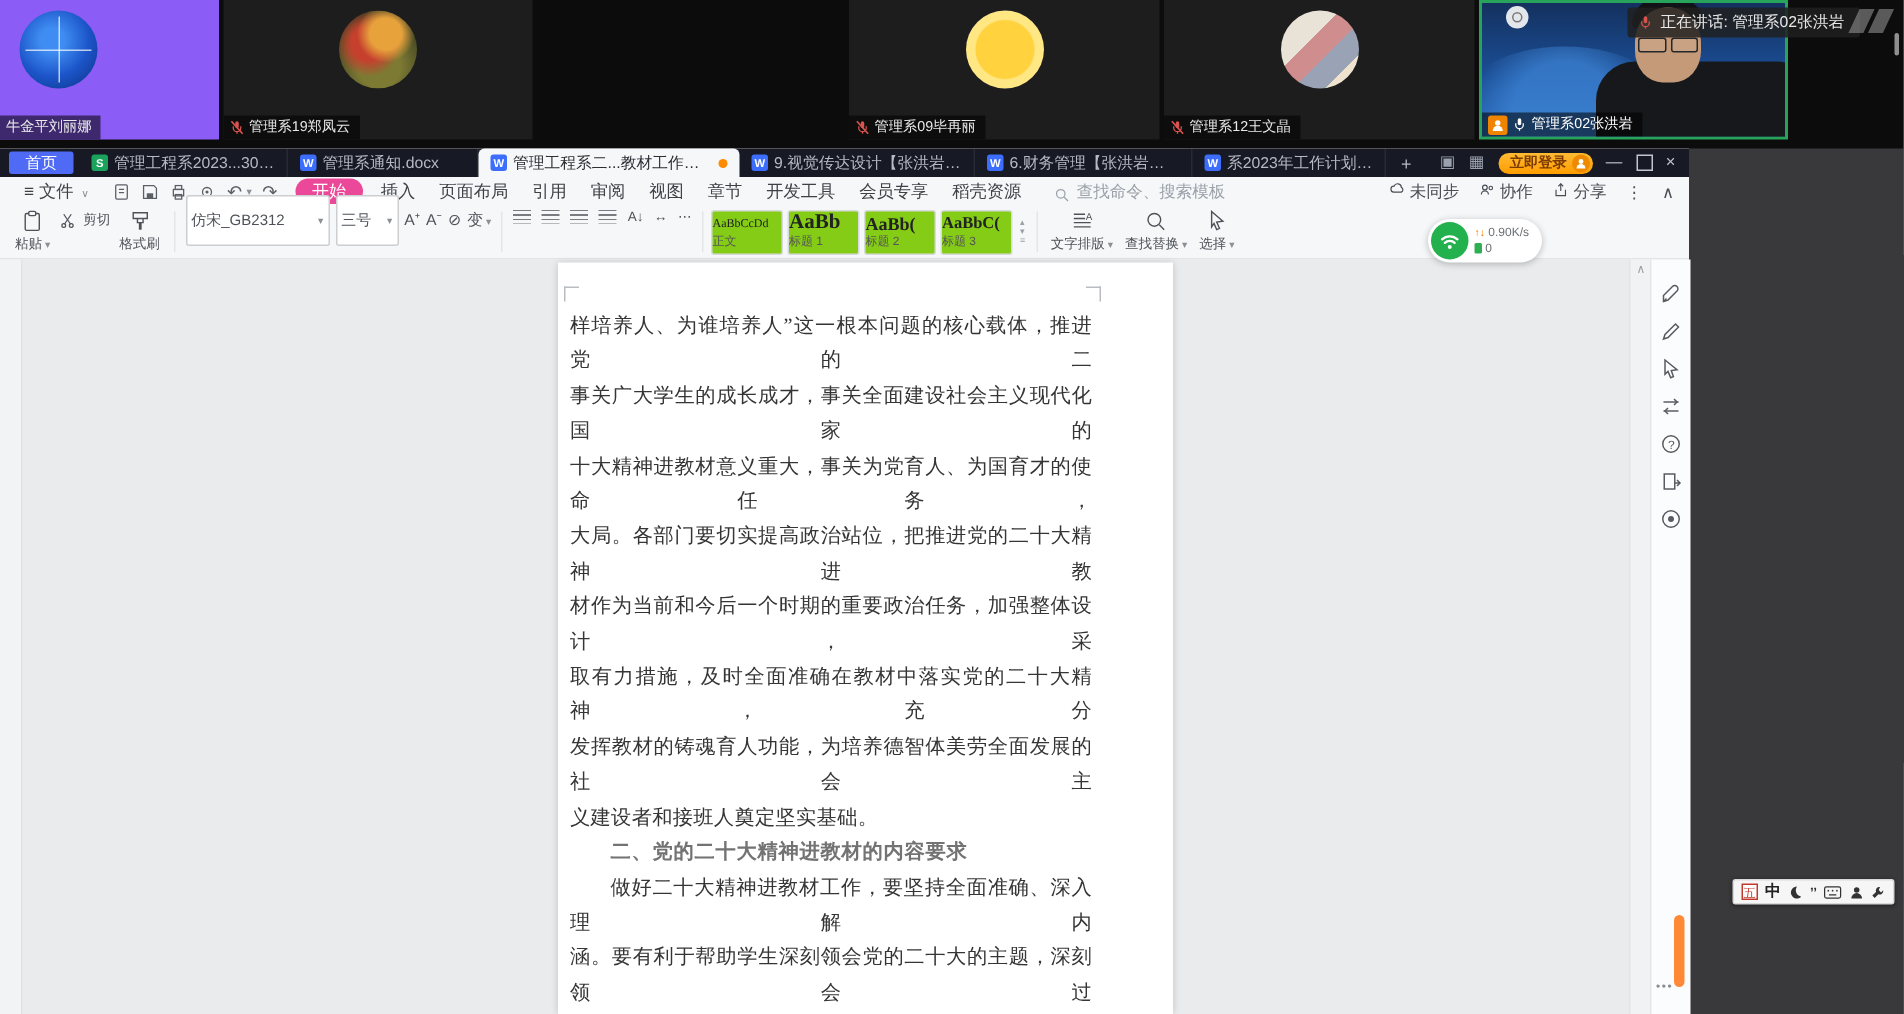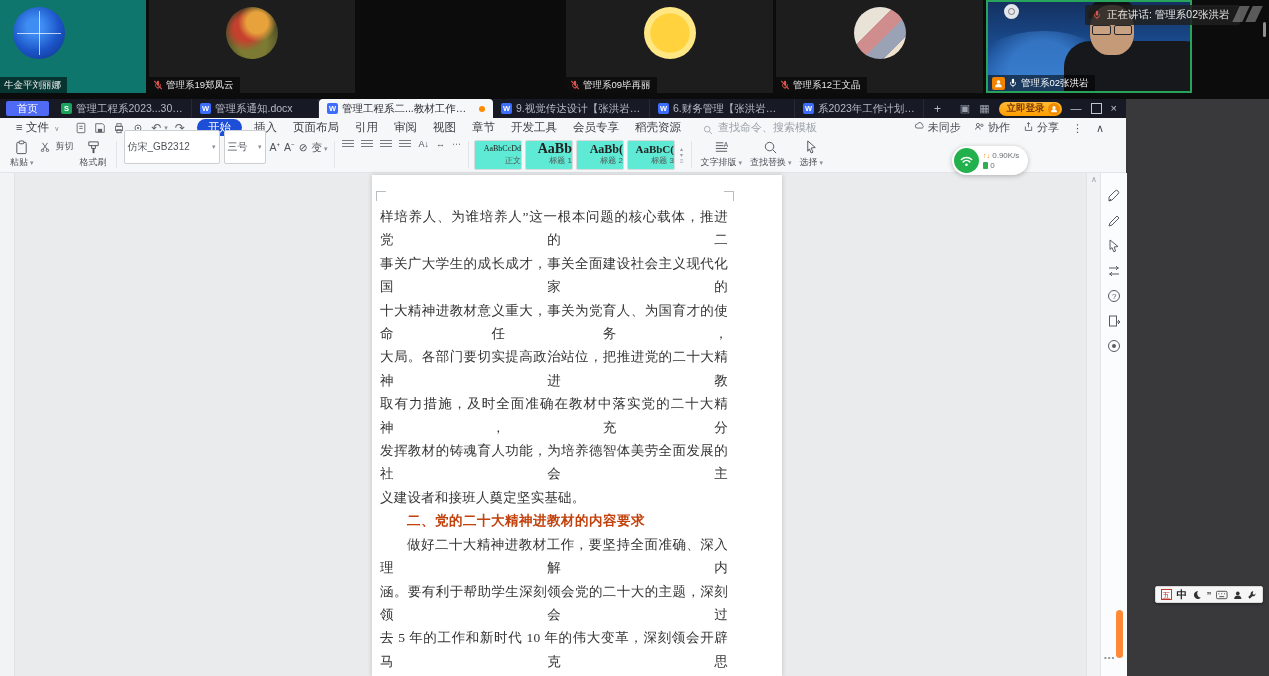--- a/index.html
+++ b/index.html
@@ -56,46 +56,46 @@
   .tb-sq{font-size:11px;line-height:1;}
   .login{height:14px;border-radius:8px;background:linear-gradient(#ffbb33,#ff9d00);display:flex;align-items:center;
          gap:3px;padding:0 2px 0 8px;font-size:9.5px;font-weight:bold;color:#7c3b00;}
   .login-av{width:12px;height:12px;border-radius:50%;background:#ef8a00;display:flex;align-items:center;justify-content:center;color:#fff;}
   .winbtn{font-size:11px;color:#c2c6d0;line-height:1;}
   .winbtn.box{width:9px;height:9px;border:1px solid #c2c6d0;display:inline-block;}
   
   .menubar{position:absolute;left:0;top:19px;width:100%;height:19px;display:flex;align-items:center;
            font-size:11.5px;color:#3e4146;padding-left:8px;box-sizing:border-box;gap:0;}
   .m-item{padding:0 8px;white-space:nowrap;}
-  .m-start{background:#1d4ed8;color:#fff;border-radius:9px;padding:1px 11px;margin:0 4px;}
+  .m-start{background:#ec4899;color:#fff;border-radius:9px;padding:1px 11px;margin:0 4px;}
   .m-icons{display:flex;align-items:center;gap:7px;color:#5b5f66;padding:0 8px;}
   .m-icons svg{width:12px;height:12px;}
   .m-undo{display:flex;align-items:center;gap:1px;color:#5b5f66;font-size:12px;}
   .m-search{display:flex;align-items:flex-end;gap:5px;color:#9ba1a9;font-size:11px;margin-left:14px;white-space:nowrap;}
-  .m-right{margin-left:auto;display:flex;align-items:flex-end;gap:13px;padding-right:22px;color:#4a4e55;font-size:11px;white-space:nowrap;}
+  .m-right{margin-left:auto;display:flex;align-items:flex-end;gap:13px;padding-right:10px;color:#4a4e55;font-size:11px;white-space:nowrap;}
   .m-right svg{width:11px;height:11px;vertical-align:-1px;}
   .caret{font-size:7px;color:#8b8f96;margin-left:2px;}
   
   .ribbon{position:absolute;left:0;top:38px;width:100%;height:36px;border-bottom:1px solid #e3e4e7;
           display:flex;align-items:stretch;padding:2px 0 2px 6px;box-sizing:border-box;color:#4e5258;}
   .vsep{width:1px;background:#e4e5e8;margin:2px 5px;}
   .rb-col{display:flex;flex-direction:column;align-items:center;justify-content:space-between;padding:1px 4px;font-size:9px;}
   .rb-col svg{width:15px;height:15px;}
   .rb-2row{display:flex;flex-direction:column;justify-content:space-between;padding:1px 2px;gap:38px;}
   .rb-row{display:flex;align-items:center;gap:6px;height:14px;font-size:9px;}
   .sel{border:1px solid #ccced2;background:#fff;border-radius:2px;font-size:10px;display:flex;align-items:center;
        justify-content:space-between;padding:16px 3px;height:14px;box-sizing:border-box;}
   .g{font-size:10.5px;line-height:1;}
   .g-b{font-weight:bold;} .g-i{font-style:italic;font-family:"Liberation Serif",serif;} .g-u{text-decoration:underline;}
   .bar-y{display:inline-block;width:9px;height:3px;background:#e6d43a;margin-left:-9px;transform:translateY(5px);}
   .bar-b{display:inline-block;width:9px;height:3px;background:#3a57c8;margin-left:-9px;transform:translateY(5px);}
   .boxA{border:1px solid #777;font-size:8px;padding:0 1px;line-height:9px;}
   .stripes{width:12px;height:9px;background:repeating-linear-gradient(#787c82 0 1px,transparent 1px 3px);}
-  .stylecell{width:46px;height:28px;background:#5eead4;border:1px solid #d8dadc;border-radius:2px;margin-right:3px;
-             display:flex;flex-direction:column;align-items:flex-end;justify-content:center;}
+  .stylecell{width:46px;height:28px;background:#84cc16;border:1px solid #d8dadc;border-radius:2px;margin-right:3px;
+             display:flex;flex-direction:column;align-items:flex-start;justify-content:center;}
   .stylecell .sm{line-height:12px;color:#222;font-family:"Liberation Serif",serif;}
   .stylecell .lb{font-size:8px;color:#555;}
   .scroll3{display:flex;flex-direction:column;justify-content:center;gap:2px;color:#9a9ea5;font-size:6px;line-height:4px;padding:0 2px;}
   
   .netmon{position:absolute;left:952px;top:47px;width:76px;height:29px;background:#fff;border-radius:15px;
           box-shadow:0 1px 5px rgba(0,0,0,.25);display:flex;align-items:center;gap:4px;padding-left:2px;box-sizing:border-box;z-index:30;}
   .net-circle{width:25px;height:25px;border-radius:50%;background:#23b14d;display:flex;align-items:center;justify-content:center;}
   .net-circle svg{width:15px;height:15px;color:#fff;}
   .net-rows{display:flex;flex-direction:column;justify-content:center;font-size:8px;color:#6a6e73;line-height:10px;}
   .net-rows .up-ic{color:#f08300;font-size:7px;} .net-rows .dn-ic{display:inline-block;width:5px;height:7px;background:#2fae52;border-radius:1px;vertical-align:-1px;}
@@ -104,42 +104,42 @@
   .navstrip{position:absolute;left:0;top:0;width:14px;height:100%;background:#f2f3f5;border-right:1px solid #e0e1e3;}
   .page{position:absolute;left:372px;top:2px;width:410px;height:501px;background:#fff;box-shadow:0 0 5px rgba(0,0,0,.18);}
   .crop{position:absolute;width:10px;height:10px;}
   .crop i{position:absolute;background:#b9bcc0;}
   .crop .h{left:0;top:0;width:10px;height:1px;} .crop .v{width:1px;height:10px;top:0;}
   .doctext{position:absolute;left:8px;top:30px;width:348px;font-family:"Liberation Serif",serif;
            font-size:13.5px;line-height:23.4px;color:#353535;letter-spacing:.2px;}
   .ln{white-space:nowrap;}
   .fill{text-align:justify;text-align-last:justify;text-justify:inter-character;white-space:normal;}
   .indent{text-indent:2em;}
-  .heading{font-family:"Liberation Sans",sans-serif;font-weight:bold;color:#c2410c;text-indent:2em;letter-spacing:.5px;}
+  .heading{font-family:"Liberation Sans",sans-serif;font-weight:bold;color:#737373;text-indent:2em;letter-spacing:.5px;}
   .scrollcol{position:absolute;left:1086px;top:0;width:14px;height:100%;background:#f1f2f4;border-left:1px solid #e2e3e5;
              text-align:center;color:#9aa0a6;font-size:8px;line-height:14px;}
   .siderail{position:absolute;left:1100px;top:0;width:26px;height:100%;background:#fbfcfd;border-left:1px solid #e4e5e7;}
   .rail-ic{position:absolute;left:6px;width:14px;height:14px;color:#585c62;}
   .rail-thumb{position:absolute;left:15px;top:437px;width:7px;height:48px;background:#ff8936;border-radius:4px;}
   .rail-more{position:absolute;left:3px;top:480px;color:#8a8e93;font-size:8px;letter-spacing:1px;}
   
   .ime{position:absolute;left:1155px;top:586px;width:108px;height:17px;background:#f6f6f6;border:1px solid #d9d9d9;
        border-radius:2px;box-shadow:0 1px 3px rgba(0,0,0,.4);display:flex;align-items:center;gap:5px;padding:0 5px;box-sizing:border-box;}
   .ime-logo{width:11px;height:11px;border:1px solid #c0392b;color:#c0392b;font-size:8px;line-height:11px;text-align:center;background:#fff;box-sizing:border-box;}
   .ime-zh{font-size:10.5px;font-weight:bold;color:#222;line-height:1;}
   .ime svg{width:10px;height:10px;color:#333;}
 </style>
 </head>
 <body>
 
 <div id="screen">
 
   <div class="strip">
 
-    <div class="tile" style="left:0;width:146px;background:#0f766e;">
+    <div class="tile" style="left:0;width:146px;background:#8b5cf6;">
       <div class="avatar av-globe" style="left:13px;"></div>
       <div class="name-tag">
         <span>牛金平刘丽娜</span>
       </div>
     </div>
 
     <div class="tile" style="left:149px;width:206px;">
       <div class="avatar av-autumn" style="left:77px;"></div>
       <div class="name-tag">
         <svg class="mic-red" viewBox="0 0 12 12">
@@ -504,20 +504,21 @@
           </div>
         <div class="crop" style="left:352px;top:16px;">
             <i class="h"></i>
             <i class="v" style="left:9px;"></i>
           </div>
         <div class="doctext">
           <div class="ln fill">样培养人、为谁培养人”这一根本问题的核心载体，推进党的二</div>
           <div class="ln fill">事关广大学生的成长成才，事关全面建设社会主义现代化国家的</div>
           <div class="ln fill">十大精神进教材意义重大，事关为党育人、为国育才的使命任务，</div>
           <div class="ln fill">大局。各部门要切实提高政治站位，把推进党的二十大精神进教</div>
+          <div class="ln fill">材作为当前和今后一个时期的重要政治任务，加强整体设计，采</div>
           <div class="ln fill">取有力措施，及时全面准确在教材中落实党的二十大精神，充分</div>
           <div class="ln fill">发挥教材的铸魂育人功能，为培养德智体美劳全面发展的社会主</div>
           <div class="ln">义建设者和接班人奠定坚实基础。</div>
           <div class="ln heading">二、党的二十大精神进教材的内容要求</div>
           <div class="ln fill indent">做好二十大精神进教材工作，要坚持全面准确、深入理解内</div>
           <div class="ln fill">涵。要有利于帮助学生深刻领会党的二十大的主题，深刻领会过</div>
           <div class="ln fill">去 5 年的工作和新时代 10 年的伟大变革，深刻领会开辟马克思</div>
 
         </div>
       </div>

